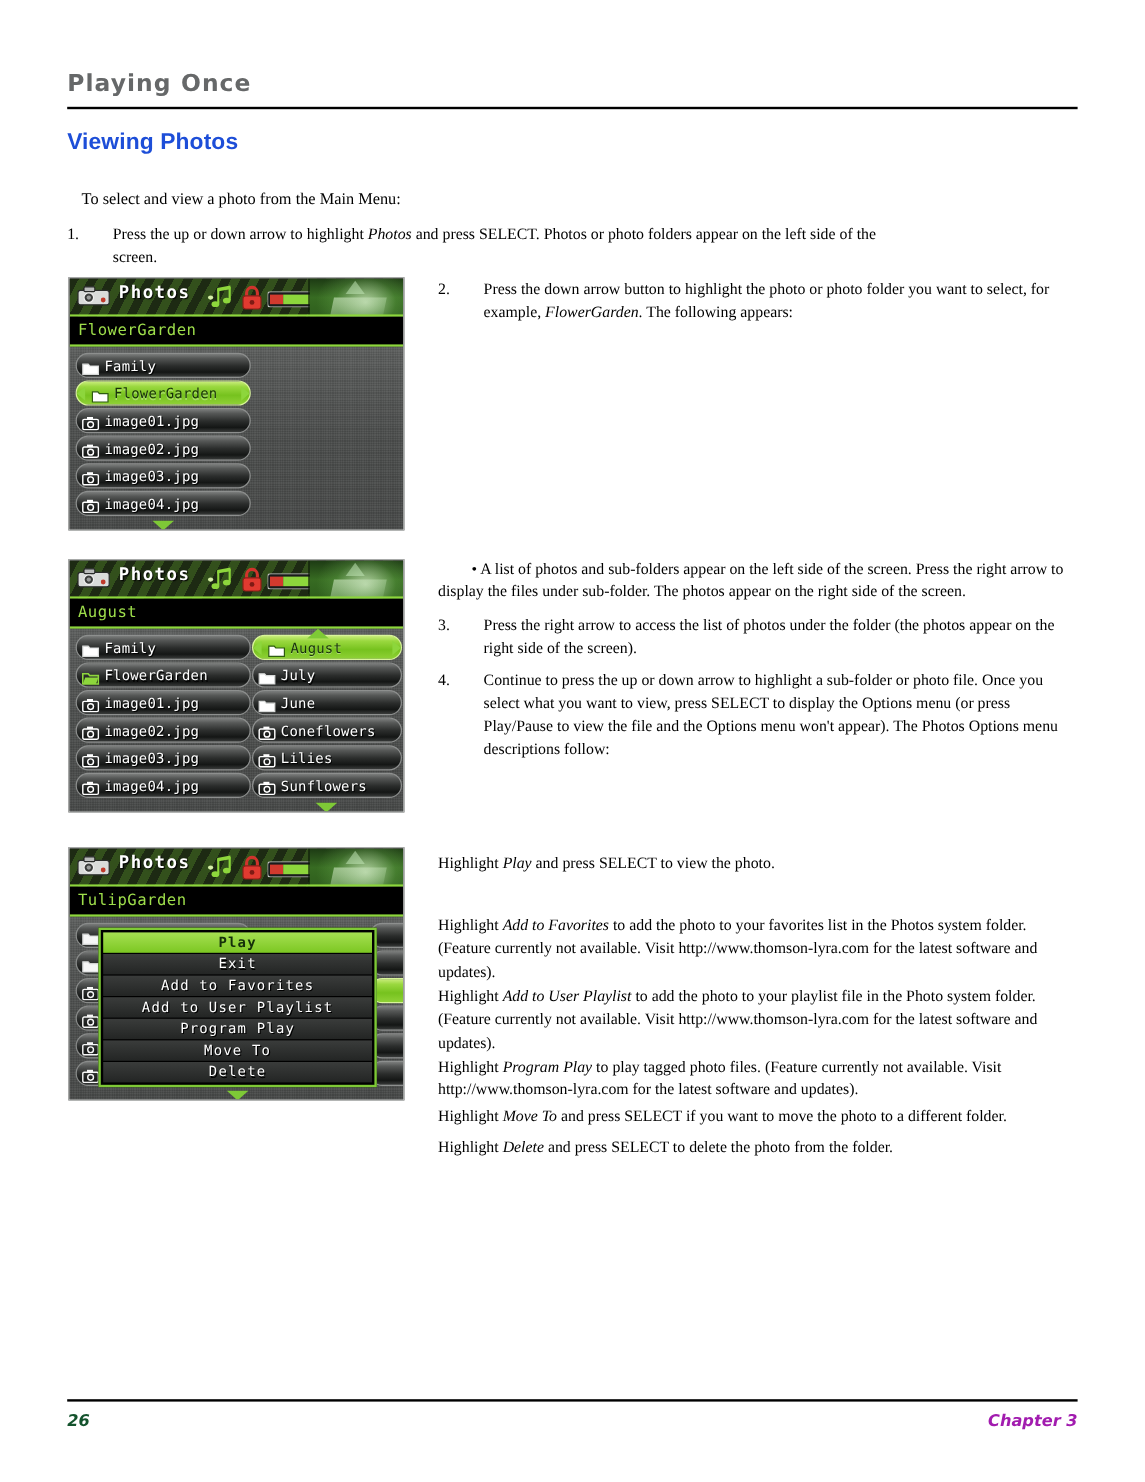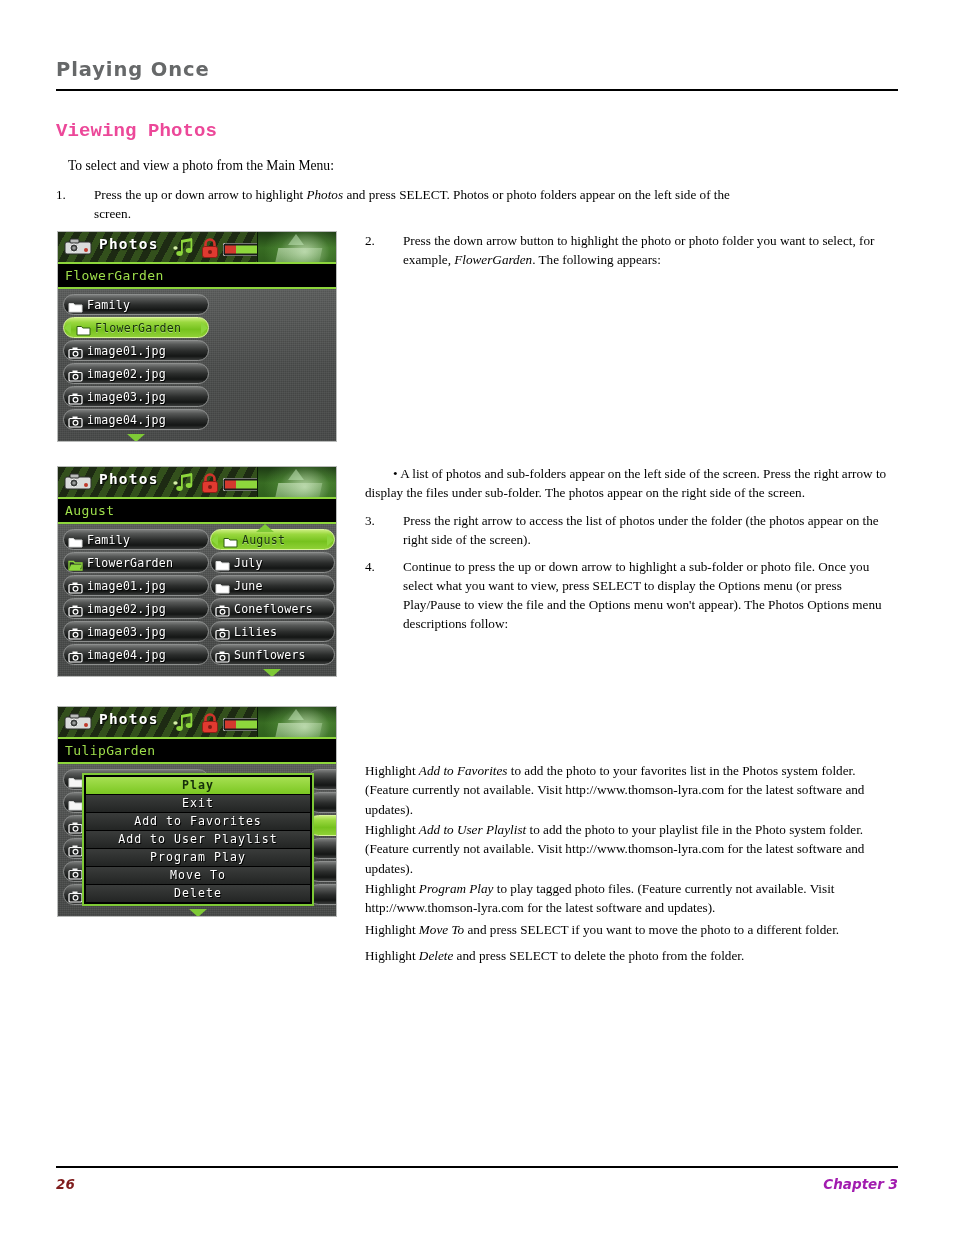--- a/index.html
+++ b/index.html
@@ -21,23 +21,23 @@
     font-family:"DejaVu Sans", sans-serif;
     font-weight:bold; font-size:19.5px; letter-spacing:0.9px;
     color:#666869;
   }
   .head-rule {
     position:absolute; left:56px; top:89px; width:842px; height:2px;
     background:#000;
   }
 
   .h1 {
-    position:absolute; left:56px; top:120px;
-    font-family:Liberation Mono, monospace;
-    font-weight:bold; font-size:19px; color:#ec4899; letter-spacing:0.1px;
+    position:absolute; left:56px; top:108px;
+    font-family:Liberation Sans, sans-serif;
+    font-weight:bold; font-size:19px; color:#1d4ed8; letter-spacing:0.1px;
   }
 
   .intro {
     position:absolute; left:56px; top:158px; width:700px;
     font-size:13.6px; line-height:16px;margin-left:12px;
   }
 
   .step { position:absolute; font-size:13.2px; line-height:19px; }
   .step .num { position:absolute; left:0; top:0; width:26px; }
   .step .body { margin-left:38px; display:block; }
@@ -45,21 +45,21 @@
   .note { position:absolute; font-size:13.2px; line-height:19px; }
 
   .para { position:absolute; font-size:13.2px; line-height:19.3px; }
 
   .footer-rule {
     position:absolute; left:56px; top:1166px; width:842px; height:2px; background:#000;
   }
   .footer-left {
     position:absolute; left:56px; top:1176px;
     font-family:"DejaVu Sans", sans-serif; font-style:italic; font-weight:bold;
-    font-size:13.5px; color:#7f1d1d;
+    font-size:13.5px; color:#14532d;
   }
   .footer-right {
     position:absolute; right:56px; top:1176px;
     font-family:"DejaVu Sans", sans-serif; font-style:italic; font-weight:bold;
     font-size:13.5px; color:#a21caf;
   }
 
   i.it { font-style:italic; }
 
   
@@ -226,20 +226,23 @@
   <div class="step" style="left:365px; top:511px; width:520px;">
     <span class="num">3.</span>
     <span class="body">Press the right arrow to access the list of photos under the folder (the photos appear on the right side of the screen).</span>
   </div>
 
   <div class="step" style="left:365px; top:557px; width:535px;">
     <span class="num">4.</span>
     <span class="body">Continue to press the up or down arrow to highlight a sub-folder or photo file. Once you select what you want to view, press SELECT to display the Options menu (or press Play/Pause to view the file and the Options menu won't appear). The Photos Options menu descriptions follow:</span>
   </div>
 
+  <div class="para" style="left:365px; top:709px; width:530px;">
+    <span>Highlight </span><i class="it">Play</i><span> and press SELECT to view the photo.</span>
+  </div>
   <div class="para" style="left:365px; top:761px; width:530px;">
     <span>Highlight </span><i class="it">Add to Favorites</i><span> to add the photo to your favorites list in the Photos system folder. (Feature currently not available. Visit http://www.thomson-lyra.com for the latest software and updates).</span>
   </div>
   <div class="para" style="left:365px; top:820px; width:530px;">
     <span>Highlight </span><i class="it">Add to User Playlist</i><span> to add the photo to your playlist file in the Photo system folder. (Feature currently not available. Visit http://www.thomson-lyra.com for the latest software and updates).</span>
   </div>
   <div class="para" style="left:365px; top:879px; width:530px;">
     <span>Highlight </span><i class="it">Program Play</i><span> to play tagged photo files. (Feature currently not available. Visit http://www.thomson-lyra.com for the latest software and updates).</span>
   </div>
   <div class="para" style="left:365px; top:920px; width:530px;">

